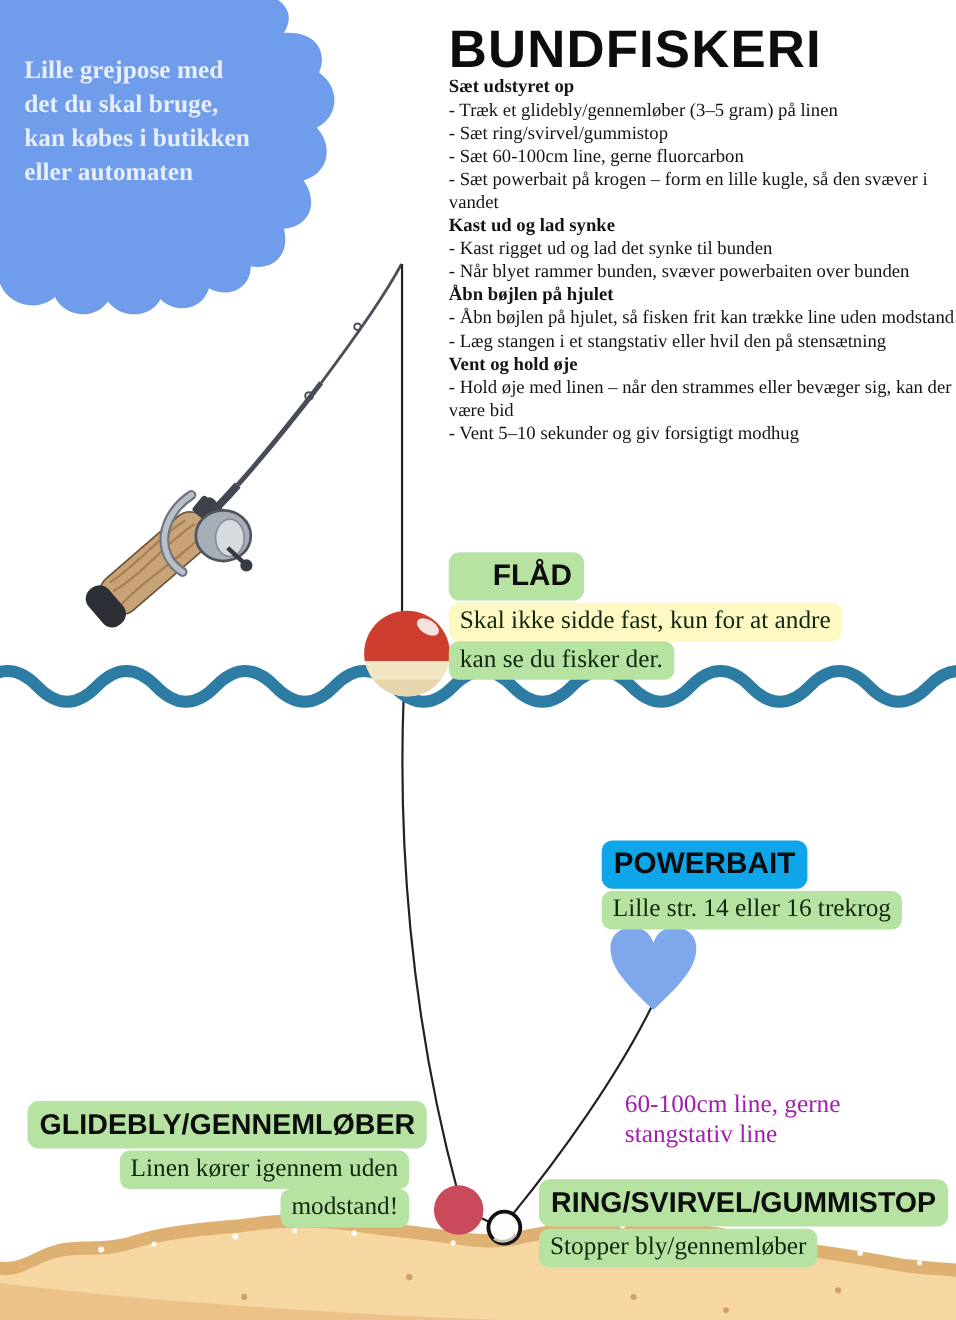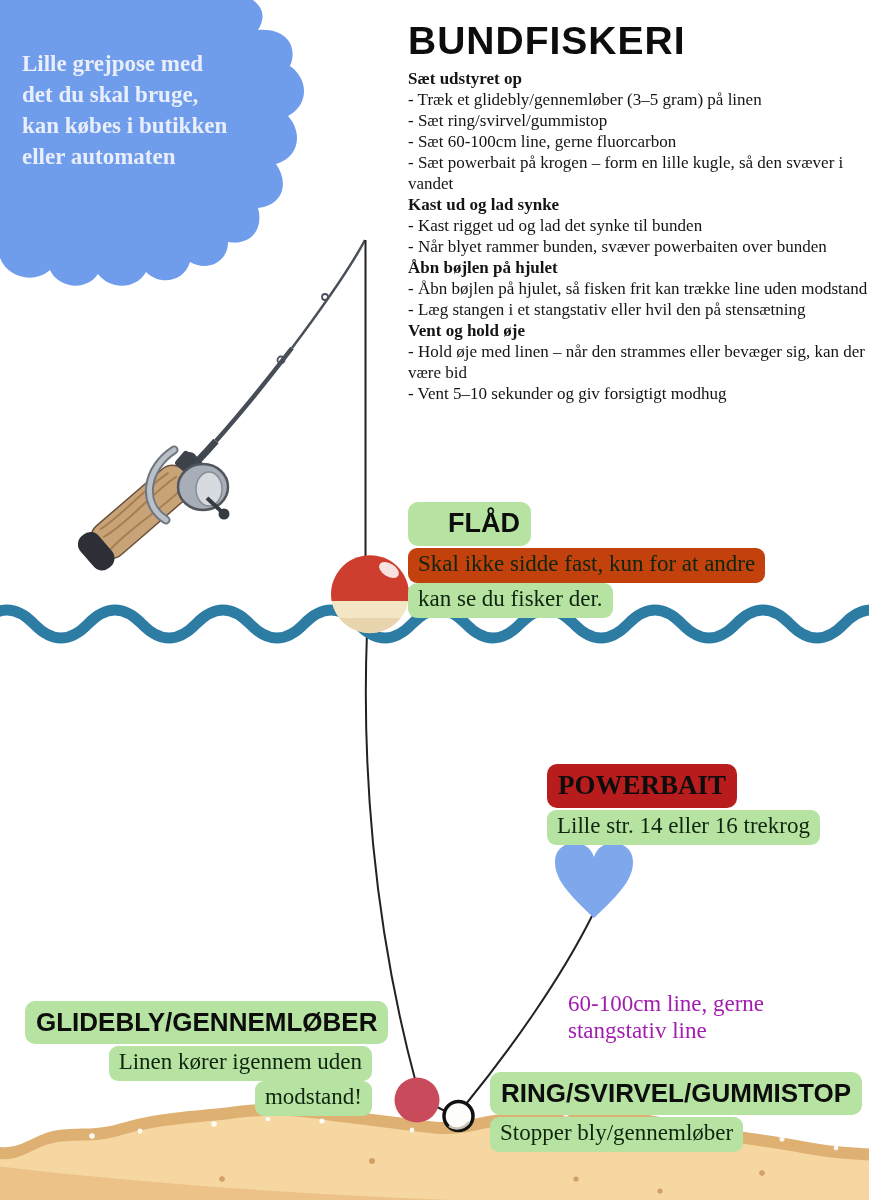--- a/index.html
+++ b/index.html
@@ -2,21 +2,21 @@
 <html><head>
 <meta charset="utf-8">
 <style>
   html,body{margin:0;padding:0;background:#fff;}
   .page{position:relative;width:869px;height:1200px;overflow:hidden;background:#ffffff;
         font-family:"Liberation Serif",serif;}
   .art{position:absolute;left:0;top:0;z-index:1;}
   .txt-layer{position:absolute;z-index:2;}
   .cloud-text{left:22px;top:48px;font-weight:600;font-size:23px;line-height:31px;color:#e9eefb;}
   .page-title{left:408px;top:20px;margin:0;font-family:"Liberation Sans",sans-serif;
-              font-weight:900;font-size:39px;line-height:1.1;letter-spacing:1px;color:#0d0d0d;}
+              font-weight:900;font-size:48px;line-height:1.1;letter-spacing:1px;color:#0d0d0d;}
   .instructions{left:408px;top:68px;width:470px;font-size:17px;line-height:21px;color:#141414;}
   .instructions .sec-heading{font-weight:700;}
   .callout{position:absolute;z-index:2;}
   .callout-title{display:table;font-family:"Liberation Sans",sans-serif;font-weight:900;
                  font-size:26px;line-height:1;padding:8px 11px 9px;border-radius:10px;
                  color:#0d0d0d;background:#b6e3a1;white-space:nowrap;}
   .flaad .callout-title,.powerbait .callout-title{font-size:27px;}
   .desc-line{display:table;font-size:23px;line-height:1.12;padding:3px 10px 6px;
              border-radius:9px;color:#10250e;background:#b6e3a1;white-space:nowrap;}
   .callout-desc{margin-top:2px;}
@@ -156,27 +156,27 @@
     <section>
       <div class="sec-heading">Vent og hold øje</div>
       <div> - Hold øje med linen – når den strammes eller bevæger sig, kan der være bid</div>
       <div> - Vent 5–10 sekunder og giv forsigtigt modhug</div>
     </section>
   </div>
 
   <div class="callout flaad" style="left:408px;top:502px;">
     <div class="callout-title" style="background-color: rgb(182, 227, 161); padding-left: 40px;">FLÅD</div>
     <div class="callout-desc">
-      <div class="desc-line" style="background-color: #c2410c;">Skal ikke sidde fast, kun for at andre</div>
+      <div class="desc-line" style="background-color: #fef9c3;">Skal ikke sidde fast, kun for at andre</div>
       <div class="desc-line" style="background-color: rgb(182, 227, 161);">kan se du fisker der.</div>
     </div>
   </div>
 
   <div class="callout powerbait" style="left:547px;top:764px;">
-    <div class="callout-title" style="background-color: #b91c1c; font-family: Liberation Serif, serif;">POWERBAIT</div>
+    <div class="callout-title" style="background-color: #0ea5e9;">POWERBAIT</div>
     <div class="callout-desc">
       <div class="desc-line" style="background-color: rgb(182, 227, 161);">Lille str. 14 eller 16 trekrog</div>
     </div>
   </div>
 
   <div class="callout glidebly" style="left:25px;top:1001px;">
     <div class="callout-title" style="background-color: rgb(182, 227, 161);">GLIDEBLY/GENNEMLØBER</div>
     <div class="callout-desc">
       <div class="desc-line" style="background-color: rgb(182, 227, 161);">Linen kører igennem uden</div>
       <div class="desc-line" style="background-color: rgb(182, 227, 161);">modstand!</div>

